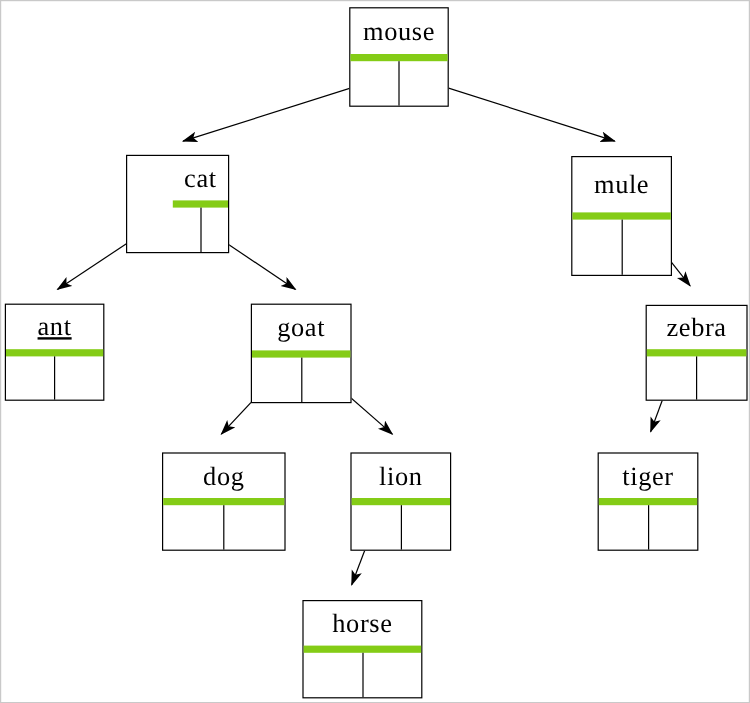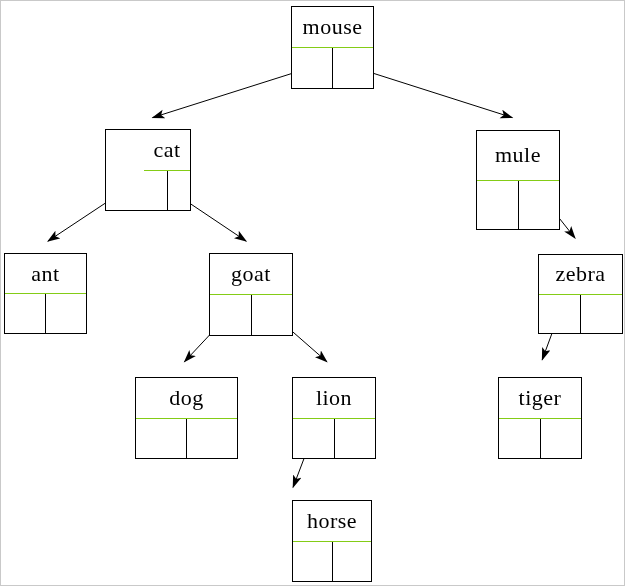--- a/index.html
+++ b/index.html
@@ -33,21 +33,21 @@
   .node {
     position: absolute;
     box-sizing: border-box;
     border: 1px solid #000000;
     background: #ffffff;
     display: flex;
     flex-direction: column;
   }
   .node-label {
     flex: 1 1 50%;
-    border-bottom: 1px solid #84cc16;
+    border-bottom: 6px solid #84cc16;
     display: flex;
     align-items: center;
     justify-content: center;
     font-size: 22px;
     color: #000000;
     letter-spacing: 0.5px;
   }
   .node-cells {
     flex: 1 1 50%;
     display: flex;
@@ -93,21 +93,21 @@
         <div class="cell cell-right"></div>
       </div>
     </div>
     <div class="node" style="left: 475px; top: 129px; width: 84px; height: 100px;">
       <div class="node-label">mule</div>
       <div class="node-cells">
         <div class="cell cell-left"></div>
         <div class="cell cell-right"></div>
       </div>
     </div>
-    <div class="node" style="left: 3px; top: 252px; width: 83px; height: 81px;">
+    <div class="node" style="left: 3px; top: 252px; width: 83px; height: 81px; text-decoration: underline;">
       <div class="node-label">ant</div>
       <div class="node-cells">
         <div class="cell cell-left"></div>
         <div class="cell cell-right"></div>
       </div>
     </div>
     <div class="node" style="left: 537px; top: 253px; width: 85px; height: 80px;">
       <div class="node-label">zebra</div>
       <div class="node-cells">
         <div class="cell cell-left"></div>
@@ -135,20 +135,20 @@
         <div class="cell cell-right"></div>
       </div>
     </div>
     <div class="node" style="left: 497px; top: 376px; width: 84px; height: 82px;">
       <div class="node-label">tiger</div>
       <div class="node-cells">
         <div class="cell cell-left"></div>
         <div class="cell cell-right"></div>
       </div>
     </div>
-    <div class="node" style="left: 251px; top: 499px; width: 80px; height: 82px; margin-left: 40px;">
+    <div class="node" style="left: 251px; top: 499px; width: 100px; height: 82px;">
       <div class="node-label">horse</div>
       <div class="node-cells">
         <div class="cell cell-left"></div>
         <div class="cell cell-right"></div>
       </div>
     </div>
   </div>
 
 </body></html>

